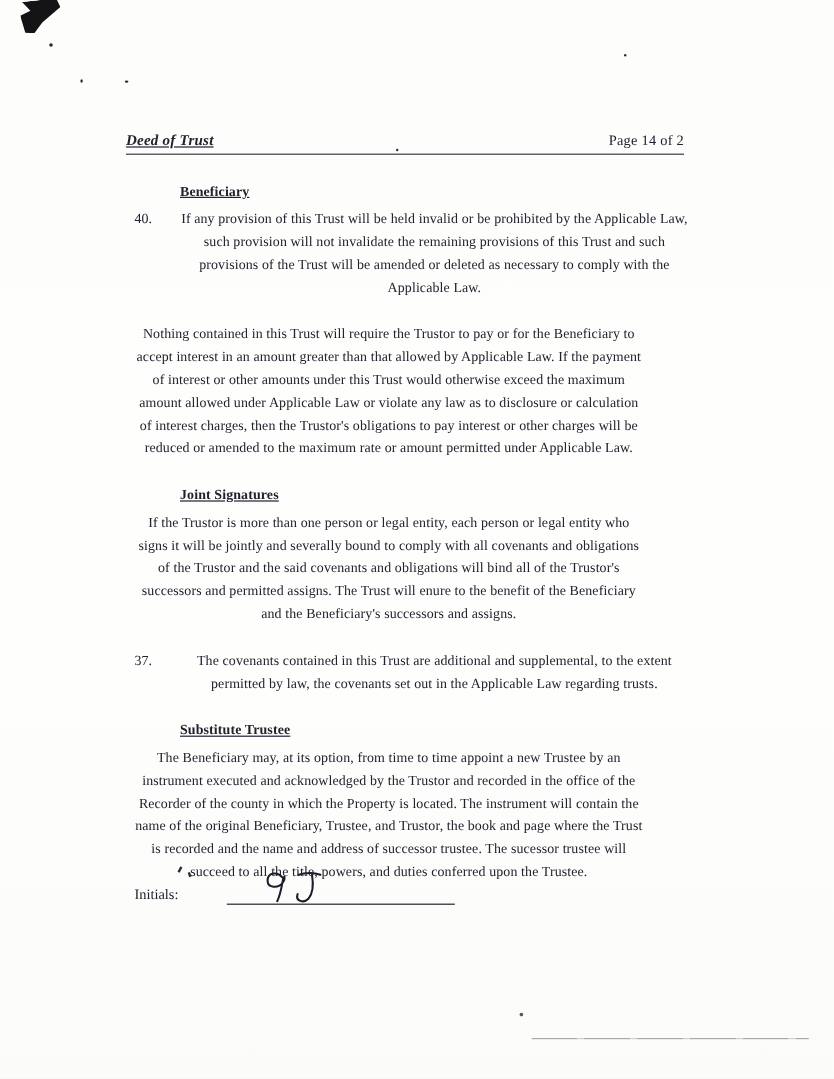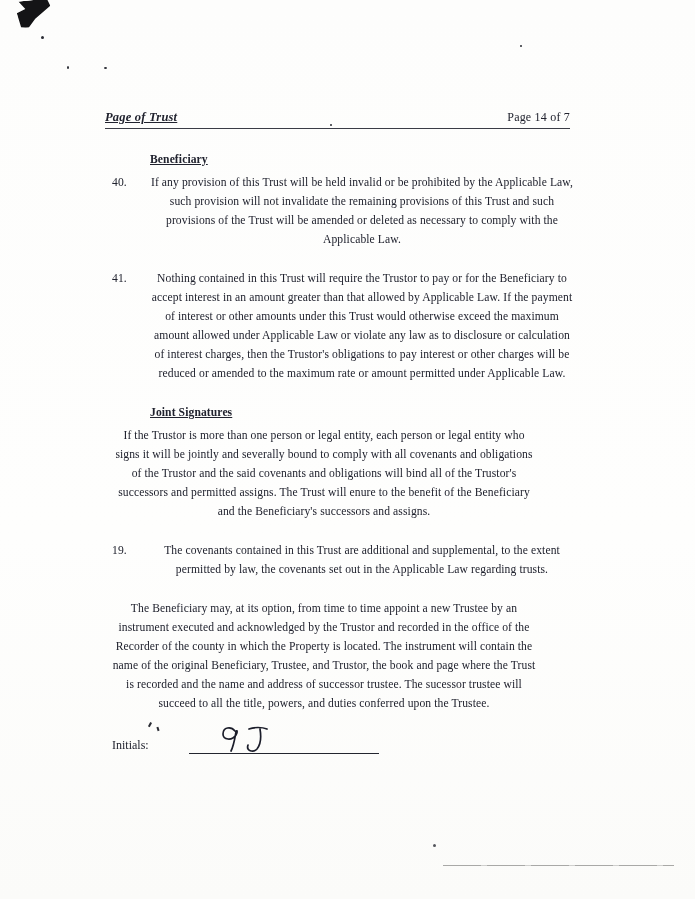--- a/index.html
+++ b/index.html
@@ -134,53 +134,53 @@
   <div class="artifact dot dot-b"></div>
   <div class="artifact dot dot-c"></div>
   <div class="artifact dot dot-d"></div>
   <div class="artifact dot dot-e"></div>
   <div class="artifact dot dot-f"></div>
   <div class="artifact tick tick-a"></div>
   <div class="artifact tick tick-b"></div>
   <div class="artifact bottom-rule"></div>
 
   <div class="doc-header">
-    <span class="doc-title">Page of Trust</span>
-    <span class="doc-page-num">Page 14 of 7</span>
+    <span class="doc-title">Deed of Trust</span>
+    <span class="doc-page-num">Page 14 of 2</span>
   </div>
 
   <div class="doc-body">
 
     <section>
       <h3 class="sec-heading">Beneficiary</h3>
       <div class="clause">
         <span class="num">40.</span>
         <p class="txt">If any provision of this Trust will be held invalid or be prohibited by the Applicable Law, such provision will not invalidate the remaining provisions of this Trust and such provisions of the Trust will be amended or deleted as necessary to comply with the Applicable Law.</p>
       </div>
       <div class="clause">
-        <span class="num">41.</span>
         <p class="txt">Nothing contained in this Trust will require the Trustor to pay or for the Beneficiary to accept interest in an amount greater than that allowed by Applicable Law. If the payment of interest or other amounts under this Trust would otherwise exceed the maximum amount allowed under Applicable Law or violate any law as to disclosure or calculation of interest charges, then the Trustor's obligations to pay interest or other charges will be reduced or amended to the maximum rate or amount permitted under Applicable Law.</p>
       </div>
     </section>
 
     <section>
       <h3 class="sec-heading">Joint Signatures</h3>
       <div class="clause">
         <p class="txt">If the Trustor is more than one person or legal entity, each person or legal entity who signs it will be jointly and severally bound to comply with all covenants and obligations of the Trustor and the said covenants and obligations will bind all of the Trustor's successors and permitted assigns. The Trust will enure to the benefit of the Beneficiary and the Beneficiary's successors and assigns.</p>
       </div>
     </section>
 
     <section>
       <div class="clause">
-        <span class="num">19.</span>
+        <span class="num">37.</span>
         <p class="txt">The covenants contained in this Trust are additional and supplemental, to the extent permitted by law, the covenants set out in the Applicable Law regarding trusts.</p>
       </div>
     </section>
 
     <section>
+      <h3 class="sec-heading">Substitute Trustee</h3>
       <div class="clause">
         <p class="txt">The Beneficiary may, at its option, from time to time appoint a new Trustee by an instrument executed and acknowledged by the Trustor and recorded in the office of the Recorder of the county in which the Property is located. The instrument will contain the name of the original Beneficiary, Trustee, and Trustor, the book and page where the Trust is recorded and the name and address of successor trustee. The sucessor trustee will succeed to all the title, powers, and duties conferred upon the Trustee.</p>
       </div>
     </section>
 
   </div>
 
   <div class="initials">
     <span class="lbl">Initials:</span>
     <span class="sig-line">

